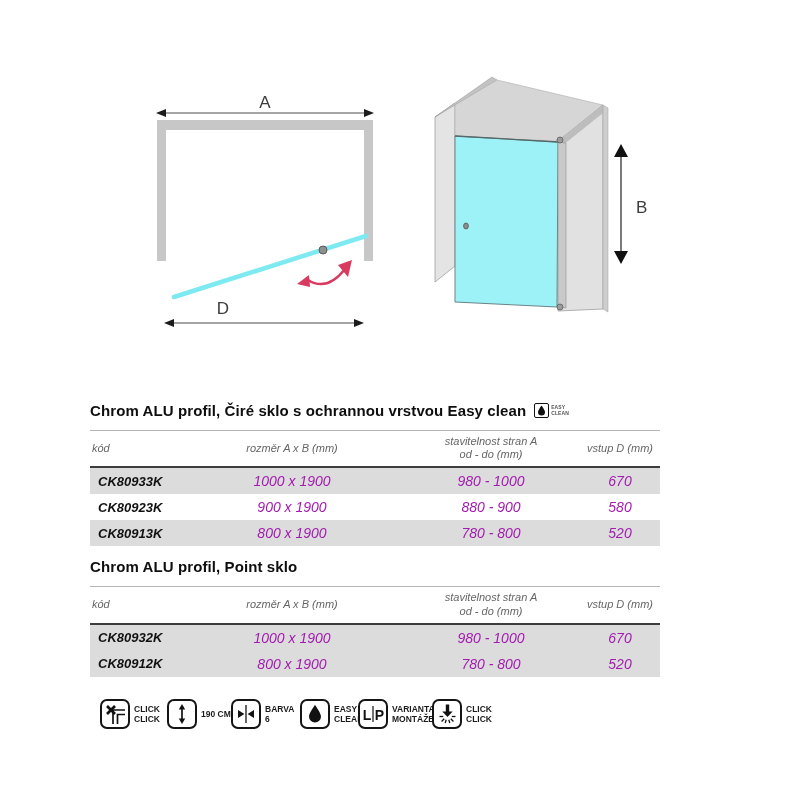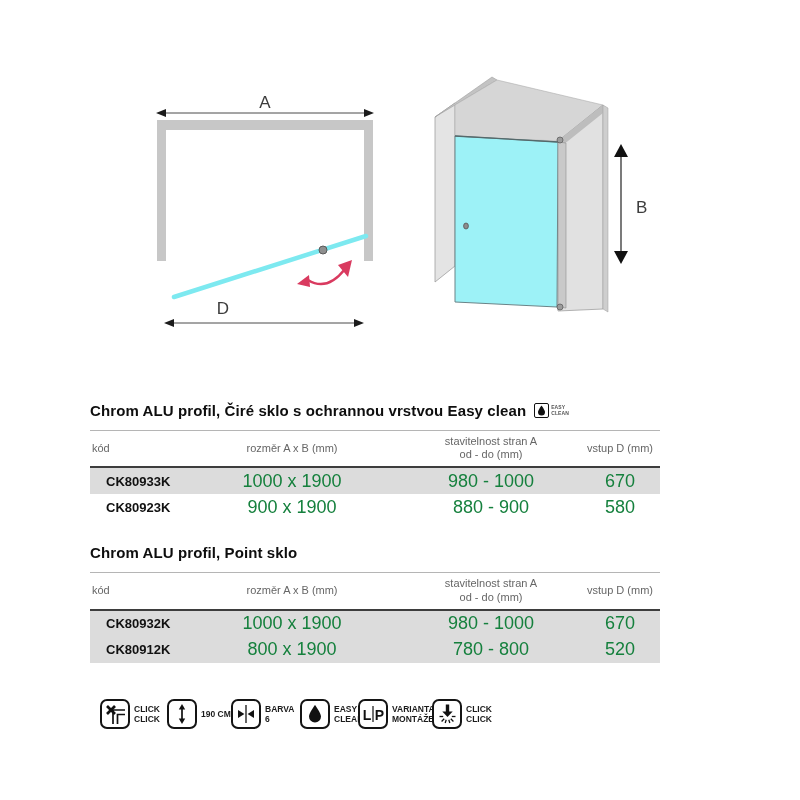--- a/index.html
+++ b/index.html
@@ -9,51 +9,51 @@
   }
   .plan-svg  { position:absolute; left:140px; top:85px; }
   .persp-svg { position:absolute; left:420px; top:60px; }
 
   .content { position:absolute; left:90px; top:402px; width:570px; }
 
   .section-title {
     display:flex; align-items:center;
     font-size:15px; font-weight:bold; color:#0e0e0e; letter-spacing:0.1px;
   }
-  .section-title.second { margin-top:24px; }
+  .section-title.second { margin-top:12px; }
 
   .badge { display:inline-flex; align-items:center; margin-left:8px; }
   .badge-box {
     width:15px; height:15px; border:1.3px solid #111; border-radius:2px;
     display:flex; align-items:center; justify-content:center; box-sizing:border-box;
     background:#fff;
   }
   .badge-text {
     margin-left:2px; font-size:5px; font-weight:bold; color:#555;
     line-height:1.15; display:flex; flex-direction:column;
   }
 
   table.spec {
-    border-collapse:collapse; table-layout:fixed; width:570px; margin-top:11px;
+    border-collapse:collapse; table-layout:fixed; width:570px; margin-top:11px;font-style:italic;
   }
   table.spec col.c1 { width:92px; }
   table.spec col.c2 { width:220px; }
   table.spec col.c3 { width:178px; }
   table.spec col.c4 { width:80px; }
   table.spec thead th {
     border-top:1px solid #b5b5b5; border-bottom:2px solid #3d3d3d;
     font-weight:normal; color:#666; font-size:11px; line-height:1.2;
     padding:4px 0 5px 0; text-align:center; vertical-align:middle;
   }
   table.spec thead th.left { text-align:left; padding-left:2px; }
   table.spec tbody td {
-    height:26px; font-size:18px; color:#15803d; text-align:center; padding:0;
+    height:26px; font-size:14px; color:#a21caf; text-align:center; padding:0;
   }
   table.spec tbody td.code {
-    text-align:left; padding-left:16px; font-weight:bold; color:#111; font-size:13px;
+    text-align:left; padding-left:8px; font-weight:bold; color:#111; font-size:13px;
   }
   table.spec tbody tr.stripe { background:#dcdcdc; }
 
   .footer-item { position:absolute; top:699px; display:flex; align-items:center; }
   .fi-box {
     width:30px; height:30px; box-sizing:border-box;
     border:2px solid #141414; border-radius:7px; background:#fff;
     display:flex; align-items:center; justify-content:center; flex:0 0 auto;
   }
   .fi-label {
@@ -161,20 +161,26 @@
         <td>1000 x 1900</td>
         <td>980 - 1000</td>
         <td>670</td>
       </tr>
       <tr>
         <td class="code">CK80923K</td>
         <td>900 x 1900</td>
         <td>880 - 900</td>
         <td>580</td>
       </tr>
+      <tr class="stripe">
+        <td class="code">CK80913K</td>
+        <td>800 x 1900</td>
+        <td>780 - 800</td>
+        <td>520</td>
+      </tr>
     </tbody>
   </table>
 
   <div class="section-title second">
     <span>Chrom ALU profil, Point sklo</span>
   </div>
 
   <table class="spec">
     <colgroup>
         <col class="c1">

